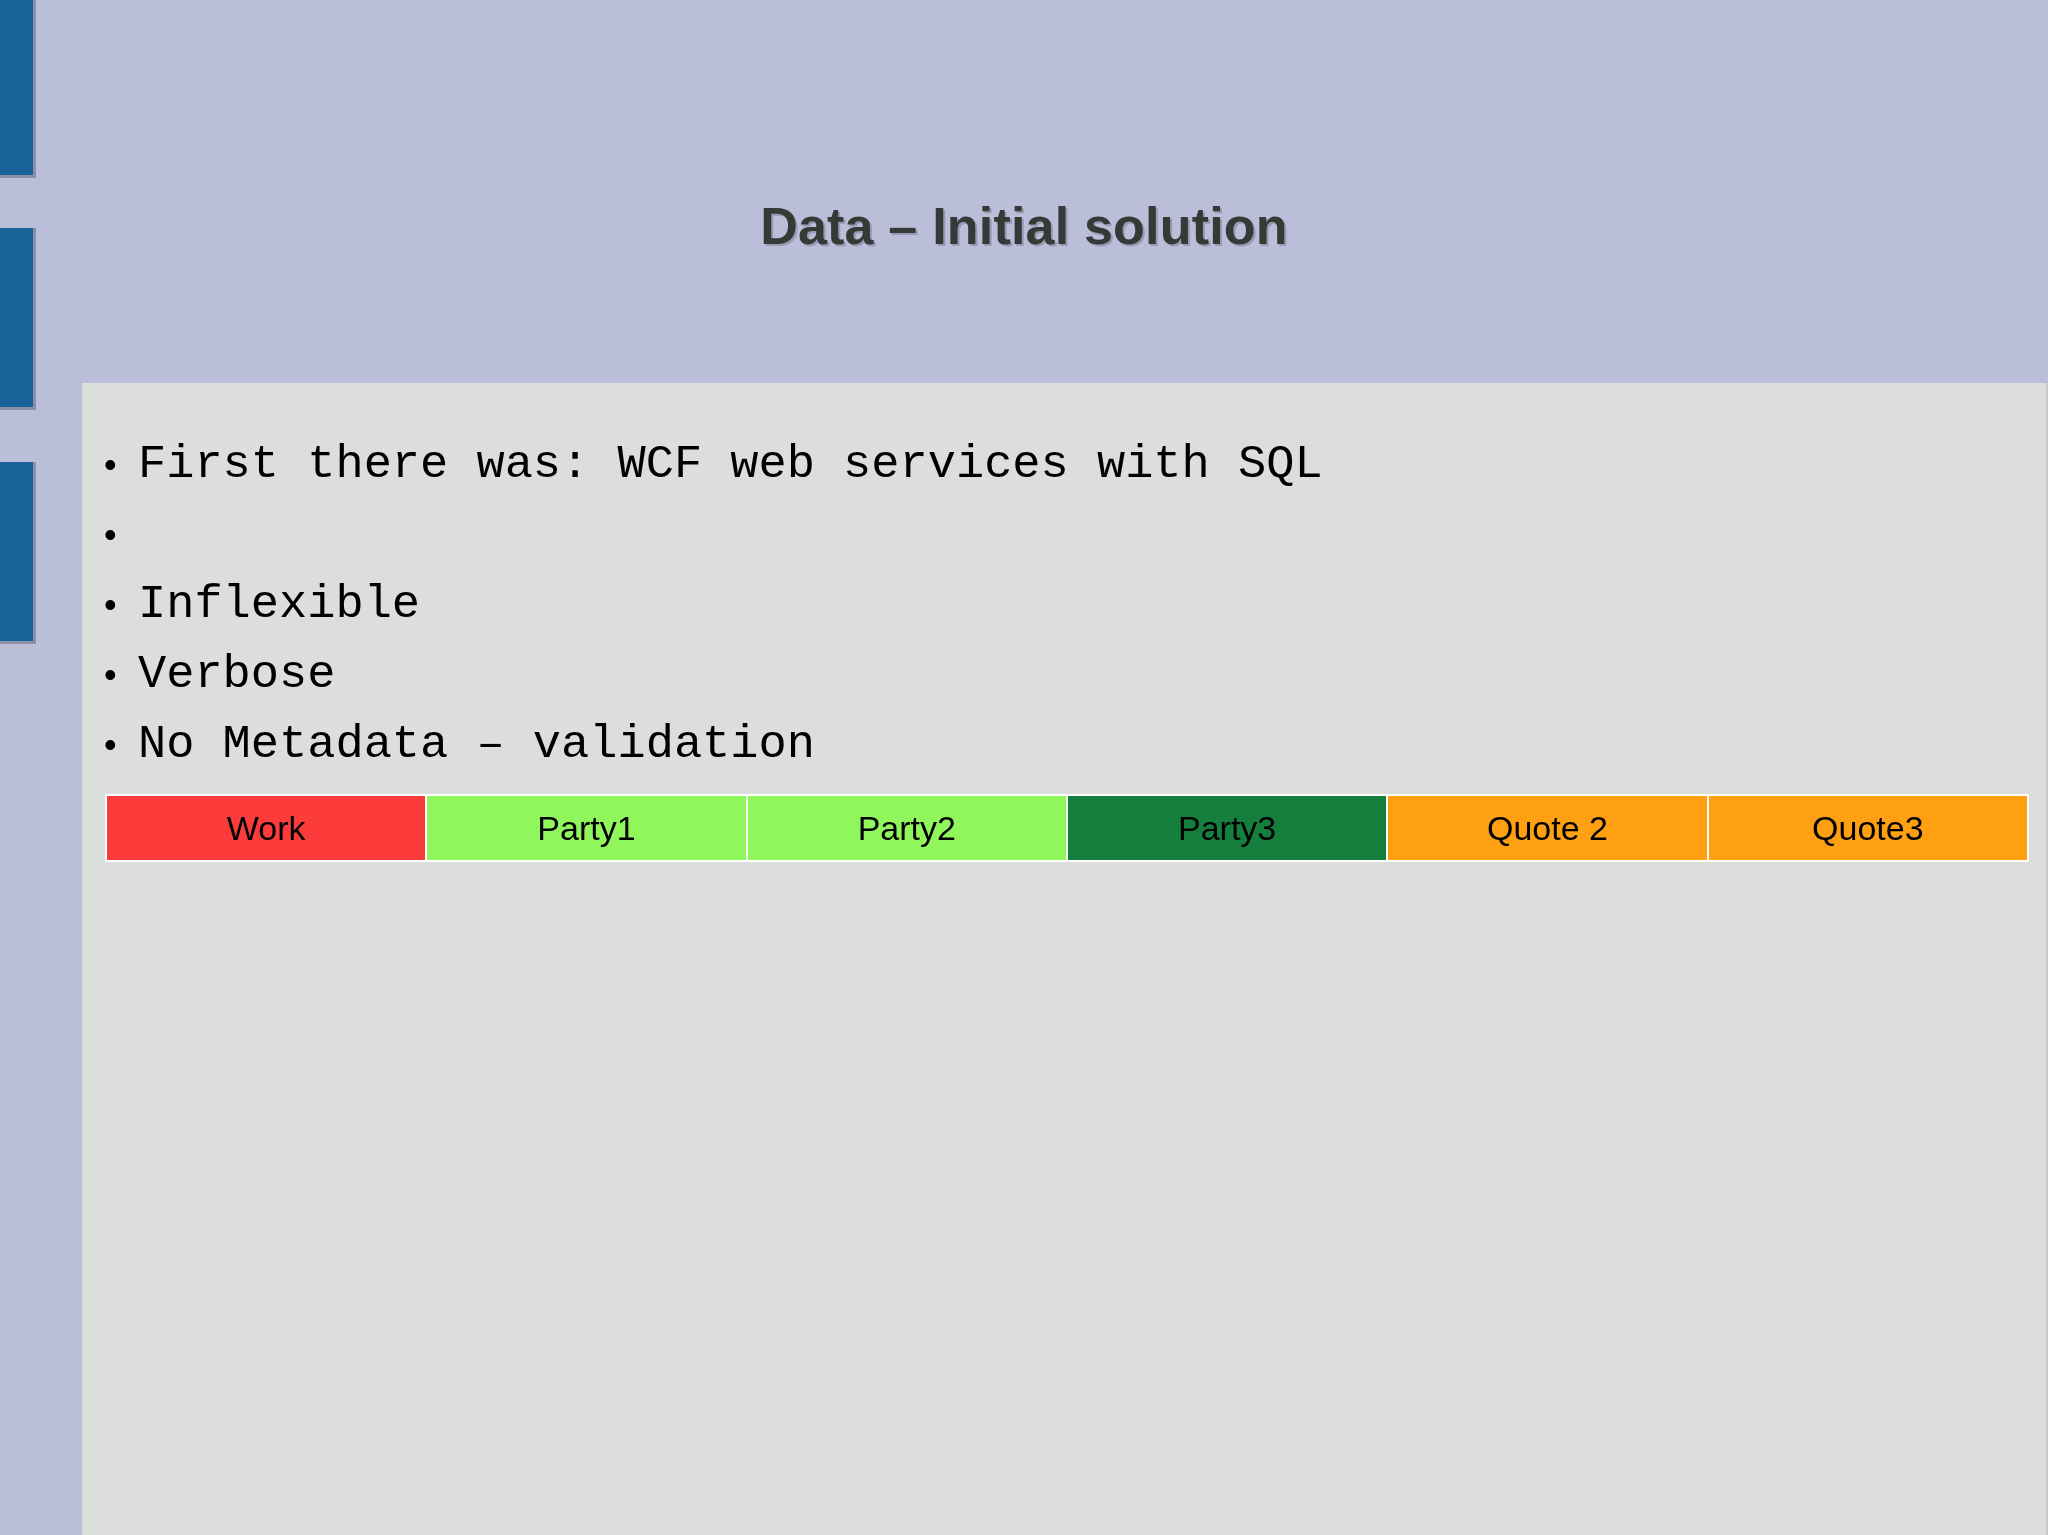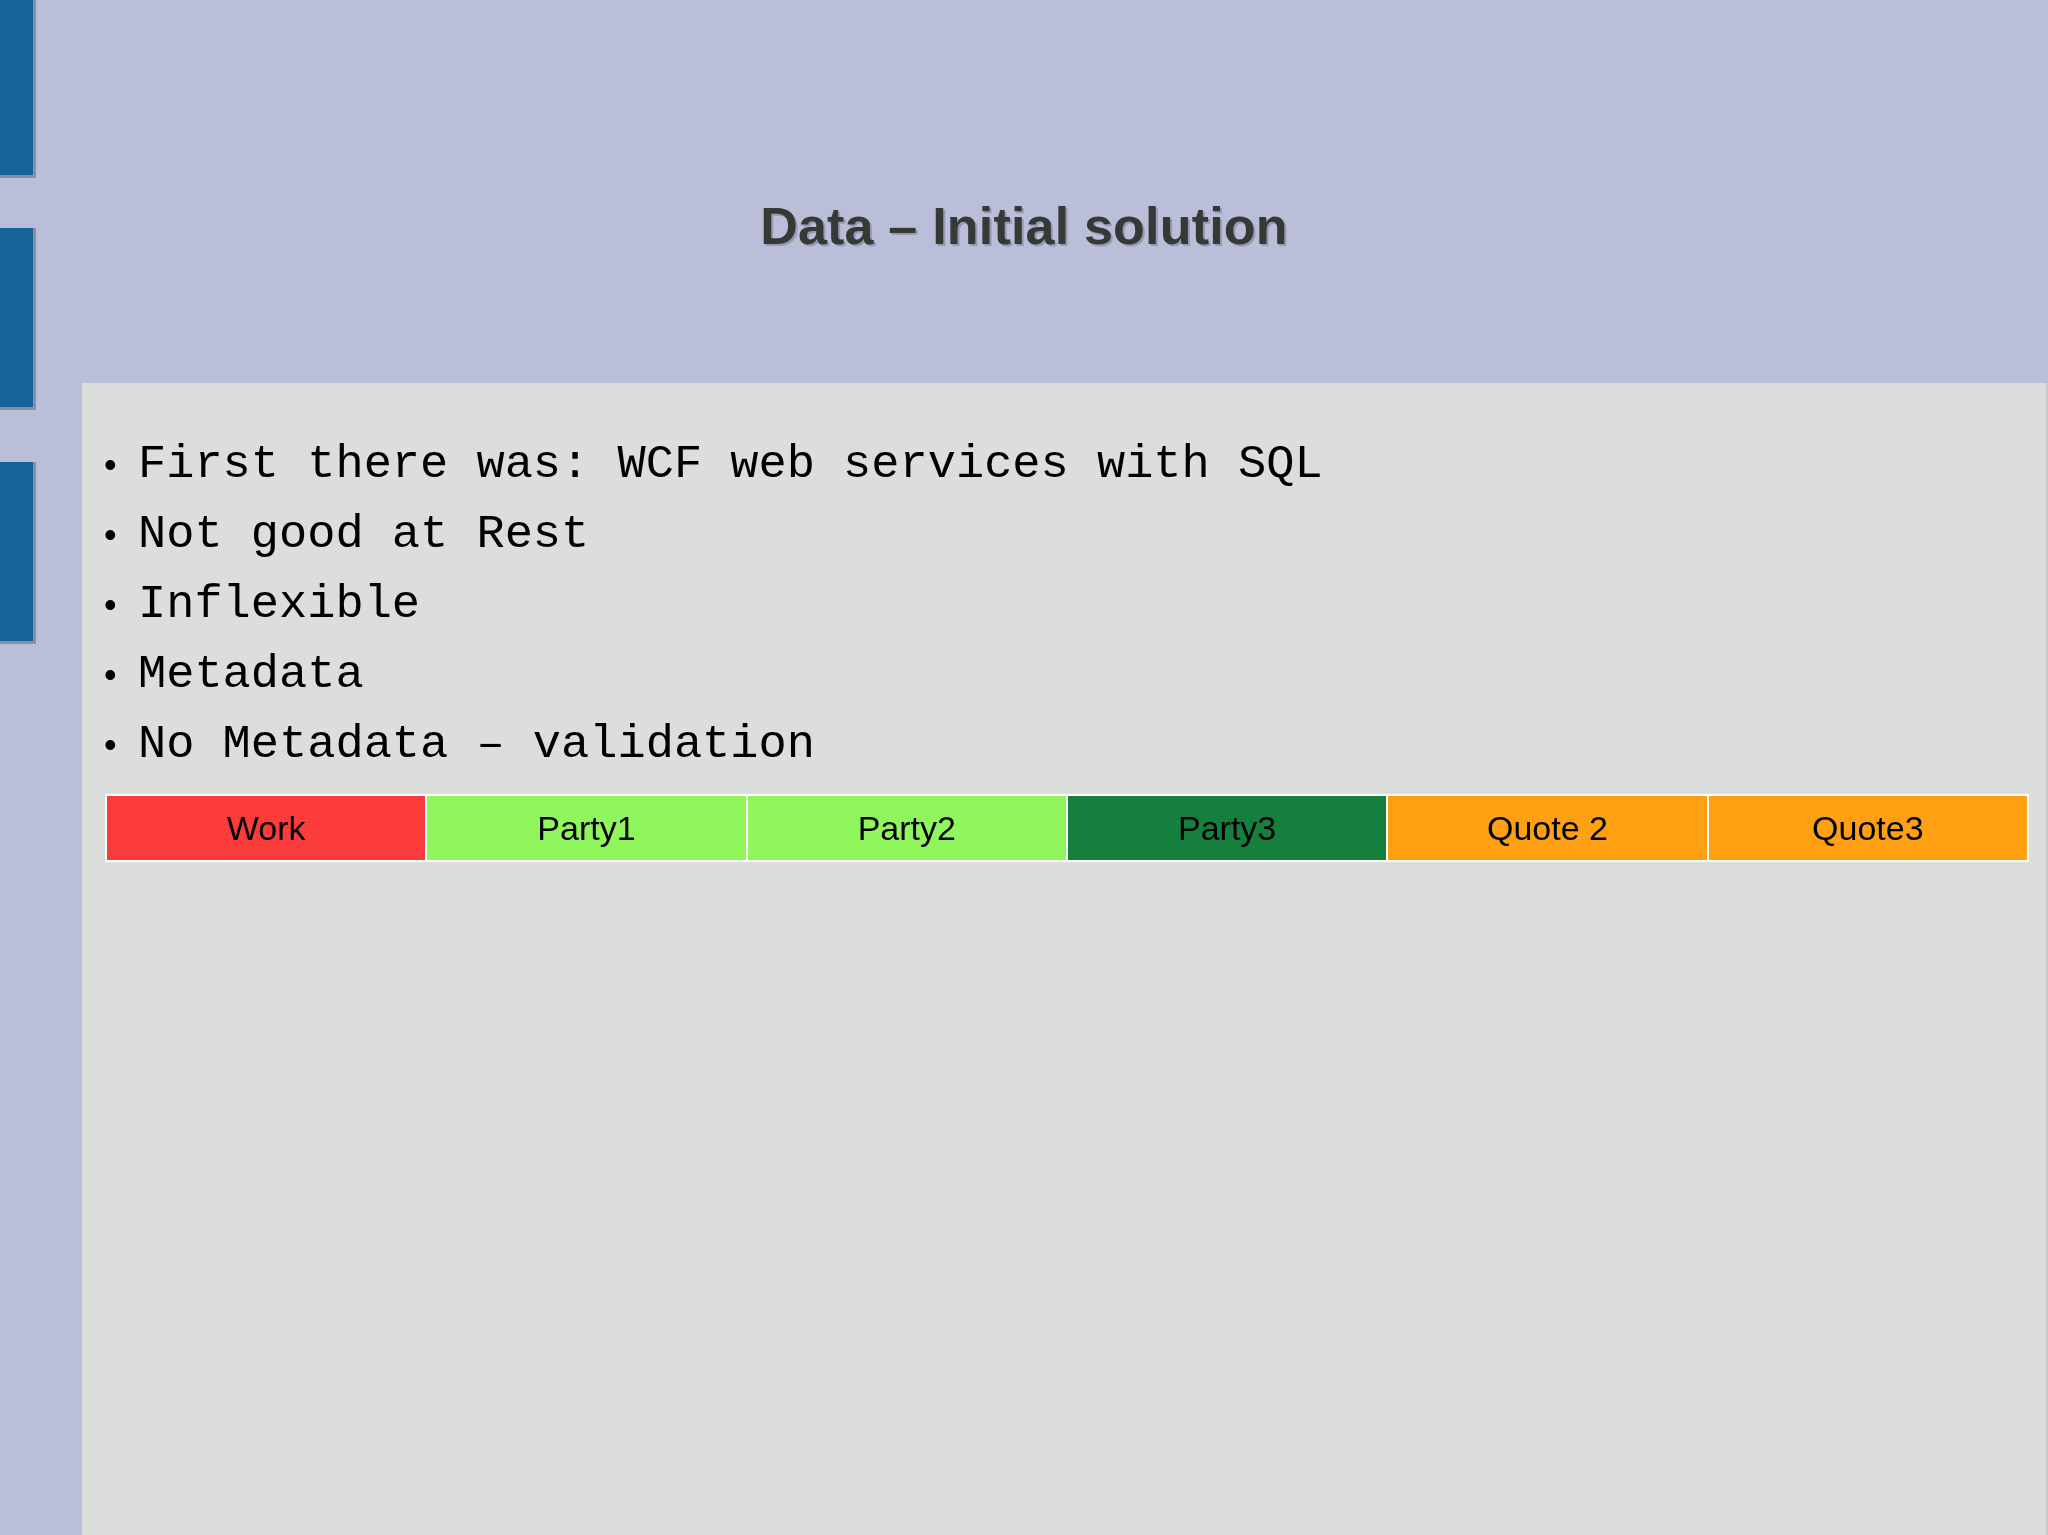--- a/index.html
+++ b/index.html
@@ -142,29 +142,28 @@
 
   <div id="content-panel" style="background: rgb(220, 222, 219);">
 
     <ul id="bullet-list">
       <li class="bullet-item">
         <span class="bullet-dot">•</span>
         <span class="bullet-text">First there was: WCF web services with SQL</span>
       </li>
       <li class="bullet-item">
         <span class="bullet-dot">•</span>
-        <span class="bullet-text">Not good at Rest</span>
       </li>
       <li class="bullet-item">
         <span class="bullet-dot">•</span>
         <span class="bullet-text">Inflexible</span>
       </li>
       <li class="bullet-item">
         <span class="bullet-dot">•</span>
-        <span class="bullet-text">Metadata</span>
+        <span class="bullet-text">Verbose</span>
       </li>
       <li class="bullet-item">
         <span class="bullet-dot">•</span>
         <span class="bullet-text">No Metadata – validation</span>
       </li>
     </ul>
 
     <div id="color-table">
       <div class="table-cell" id="cell-0" style="background: rgb(252, 59, 59);">Work</div>
       <div class="table-cell" id="cell-1" style="background: rgb(143, 247, 92);">Party1</div>

